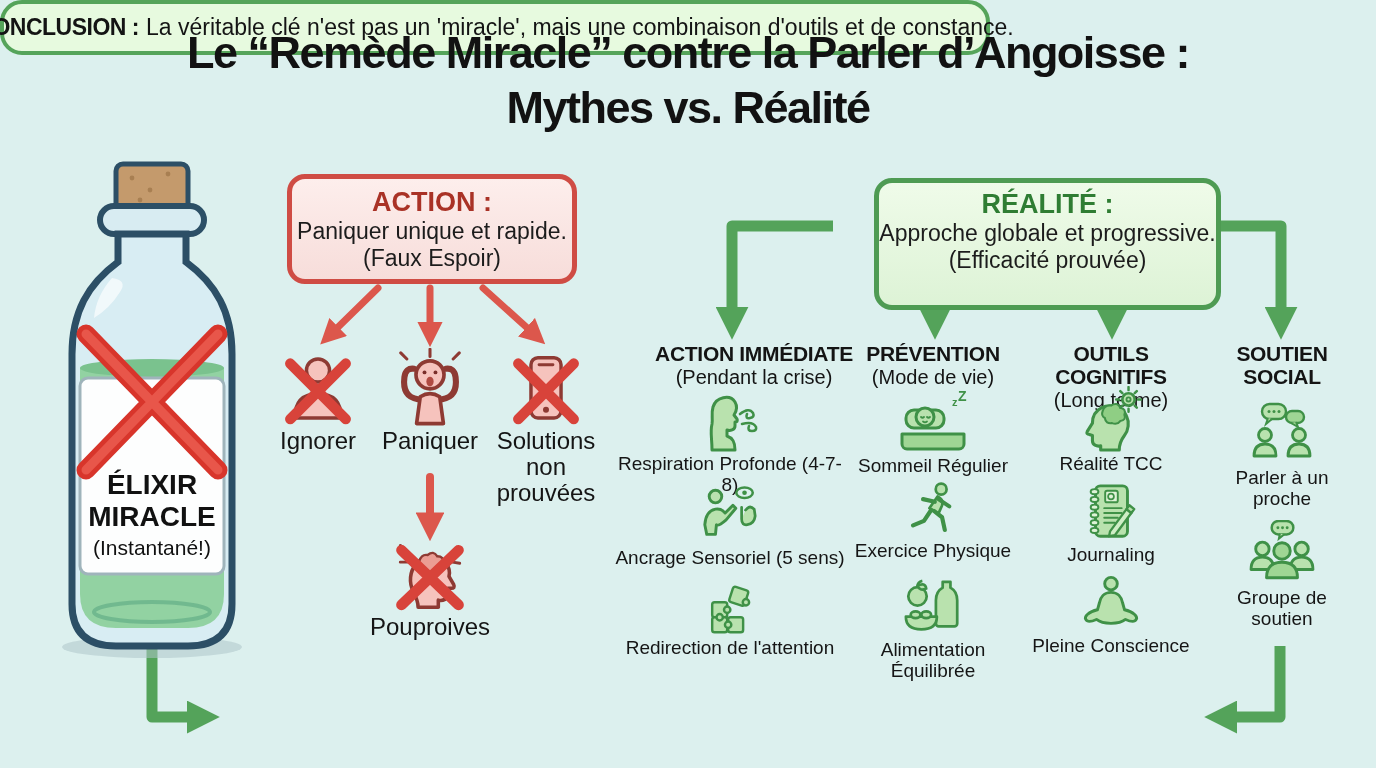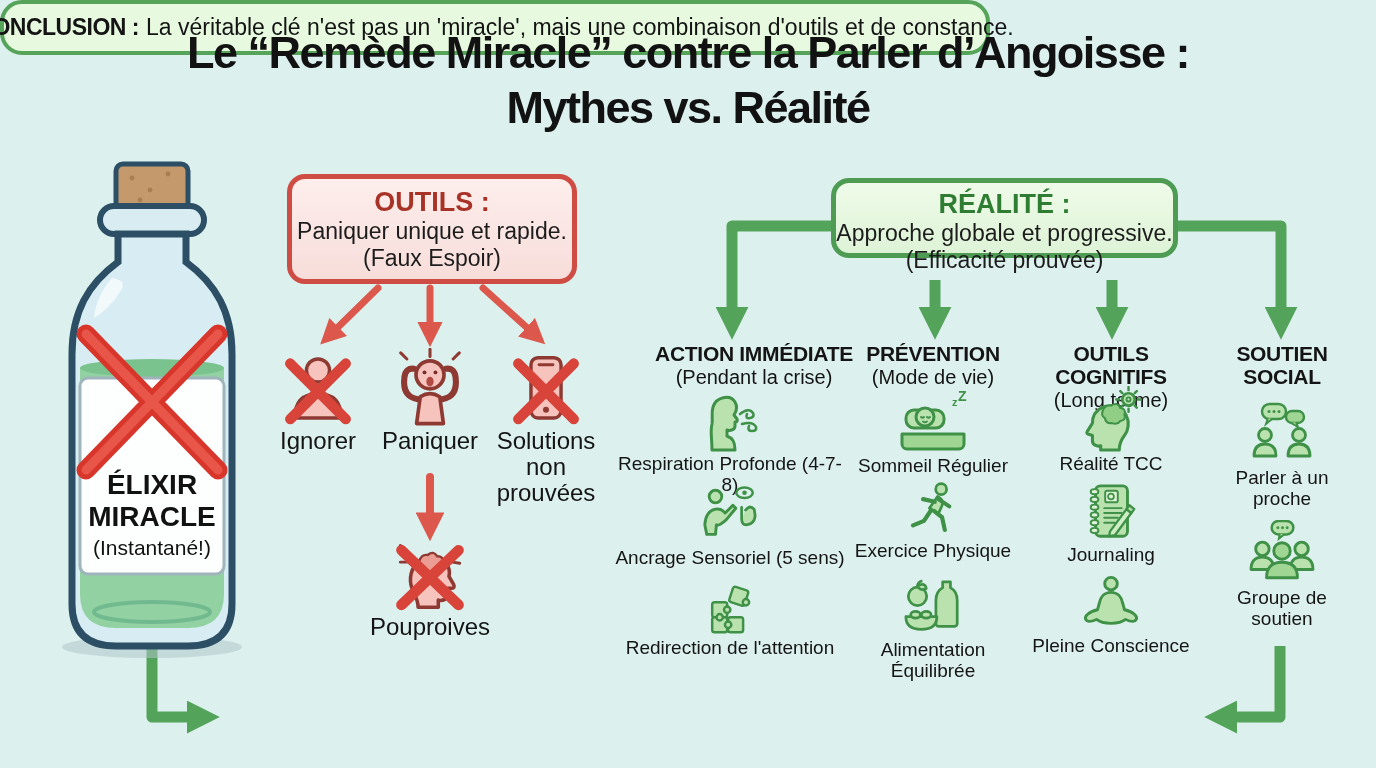--- a/index.html
+++ b/index.html
@@ -11,21 +11,21 @@
   
   .title{position:absolute;top:26px;left:0;width:100%;text-align:center;
     font-weight:bold;font-size:45px;line-height:1.22;letter-spacing:-1.5px;color:#121212;}
   
   .connectors{position:absolute;inset:0;pointer-events:none;}
   
   .box{position:absolute;border-radius:18px;text-align:center;box-sizing:border-box;padding-top:6px;}
   .myth-box{left:287px;top:174px;width:290px;height:110px;
     background:linear-gradient(#fdeeec,#f7ddda);border:5px solid #cf4c44;}
   .myth-box .box-title{font-size:27px;font-weight:bold;color:#a93226;margin-top:2px;}
-  .reality-box{left:831px;top:178px;width:347px;height:80px;
+  .reality-box{left:874px;top:178px;width:347px;height:132px;
     background:linear-gradient(#effbe9,#ddf3d6);border:5px solid #4e9b53;}
   .reality-box .box-title{font-size:27px;font-weight:bold;color:#2f7d33;}
   .box .box-line{font-size:23px;line-height:1.16;color:#1c1c1c;}
   .conclusion-box{left:221px;top:699px;width:982px;height:47px;border-radius:22px;
     background:#e7fadf;border:4px solid #55a45a;display:flex;align-items:center;justify-content:center;
     font-size:23px;white-space:nowrap;}
   .conclusion-box b{margin-right:7px;letter-spacing:-0.5px;}
   
   .m-item{position:absolute;text-align:center;}
   .m-item .lbl{font-size:24px;line-height:1.08;margin-top:2px;color:#151515;}
@@ -94,21 +94,21 @@
     <text class="label-txt" x="102" y="334" font-size="28" text-anchor="middle">ÉLIXIR</text>
     <text class="label-txt" x="102" y="366" font-size="28" text-anchor="middle">MIRACLE</text>
     <text class="label-sub" x="102" y="395" font-size="21" text-anchor="middle">(Instantané!)</text>
     <g>
       <path d="M36,174 L168,310 M168,174 L36,310" stroke="#d8352b" stroke-width="19" stroke-linecap="round"></path>
       <path d="M36,174 L168,310 M168,174 L36,310" stroke="#e8564a" stroke-width="9" stroke-linecap="round"></path>
     </g>
   </svg>
 
   <div class="box myth-box">
-    <div class="box-title">OUTILS :</div>
+    <div class="box-title">ACTION :</div>
     <div class="box-line">Paniquer unique et rapide.</div>
     <div class="box-line">(Faux Espoir)</div>
   </div>
 
   <div class="m-item" style="left:268px;top:352px;width:100px;">
     <svg width="74" height="74" viewBox="0 0 64 64">
       <circle cx="32" cy="16" r="10" fill="#f6c3bd" stroke="#8e3a33" stroke-width="3"></circle>
       <path d="M12,57 q0,-21 20,-21 q20,0 20,21 z" fill="#f6c3bd" stroke="#8e3a33" stroke-width="3" stroke-linejoin="round"></path>
       <path d="M8,10 L56,58 M56,10 L8,58" stroke="#d8433a" stroke-width="9" stroke-linecap="round"></path>
     </svg>

